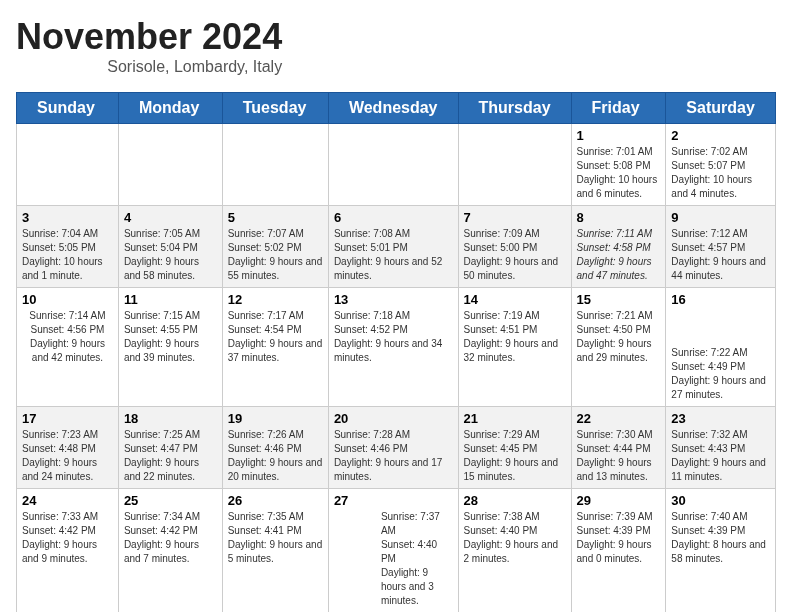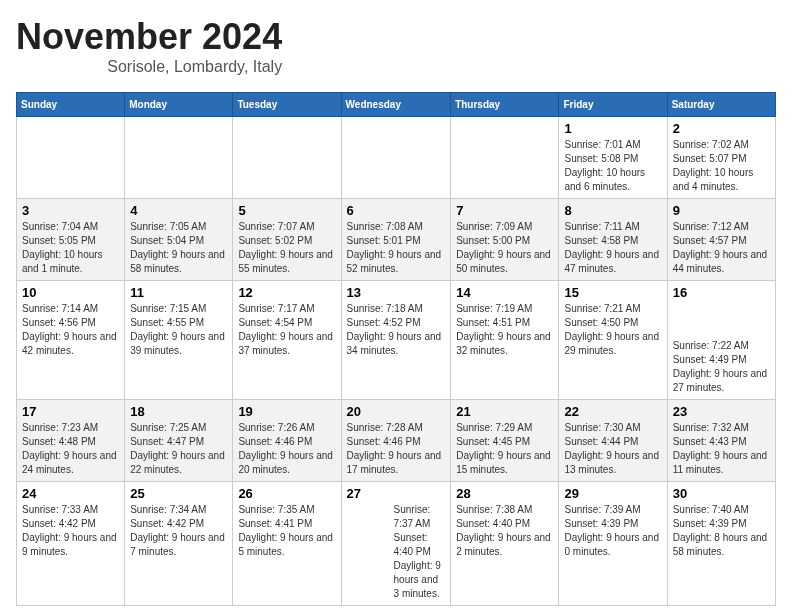--- a/index.html
+++ b/index.html
@@ -45,23 +45,23 @@
     table {
       width: 100%;
       border-collapse: collapse;
       font-size: 11px;
     }
     thead tr {
       background-color: #2a6db5;
       color: #fff;
     }
     thead th {
-      padding: 6px 4px;
+      padding: 6px 20px;
       text-align: left;
-      font-size: 10px;
+      font-size: 16px;
       font-weight: bold;
       border: 1px solid #1a5599;
     }
     tbody tr {
       border-bottom: 1px solid #ccc;
     }
     tbody tr:nth-child(even) {
       background-color: #f2f2f2;
     }
     tbody tr:nth-child(odd) {
@@ -157,35 +157,35 @@
 Daylight: 9 hours and 52 minutes.</div>
         </td>
         <td>
           <span class="day-number">7</span>
           <div class="day-info" style="white-space: pre-line;">Sunrise: 7:09 AM
 Sunset: 5:00 PM
 Daylight: 9 hours and 50 minutes.</div>
         </td>
         <td>
           <span class="day-number">8</span>
-          <div class="day-info" style="white-space: pre-line;">Sunrise: 7:11 AM
+          <div class="day-info" style="white-space: pre-line; font-style: italic;">Sunrise: 7:11 AM
 Sunset: 4:58 PM
 Daylight: 9 hours and 47 minutes.</div>
         </td>
         <td>
           <span class="day-number">9</span>
           <div class="day-info" style="white-space: pre-line;">Sunrise: 7:12 AM
 Sunset: 4:57 PM
 Daylight: 9 hours and 44 minutes.</div>
         </td>
       </tr>
       <tr>
         <td>
           <span class="day-number">10</span>
-          <div class="day-info" style="white-space: pre-line;">Sunrise: 7:14 AM
+          <div class="day-info" style="white-space: pre-line; text-align: center;">Sunrise: 7:14 AM
 Sunset: 4:56 PM
 Daylight: 9 hours and 42 minutes.</div>
         </td>
         <td>
           <span class="day-number">11</span>
           <div class="day-info" style="white-space: pre-line;">Sunrise: 7:15 AM
 Sunset: 4:55 PM
 Daylight: 9 hours and 39 minutes.</div>
         </td>
         <td>

